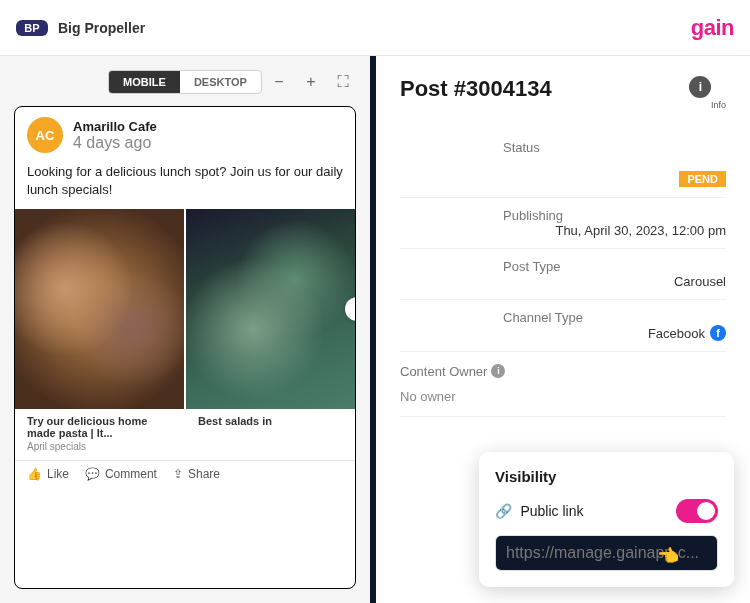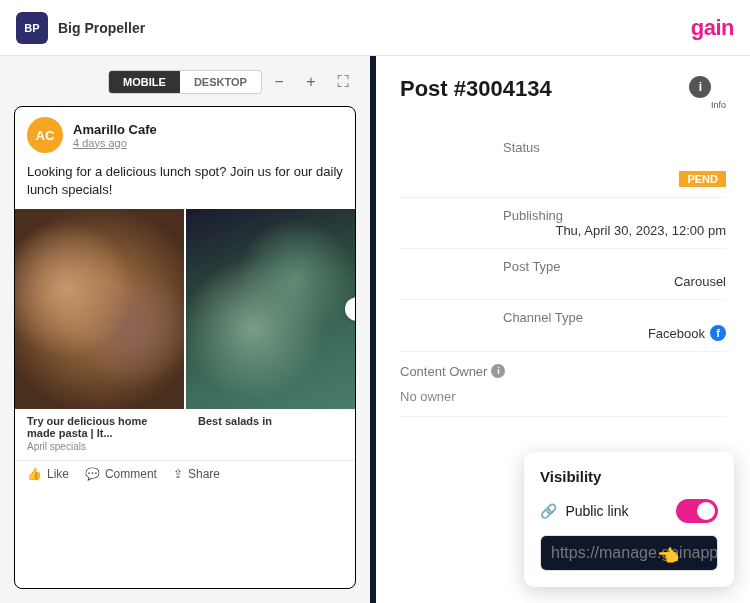--- a/index.html
+++ b/index.html
@@ -22,21 +22,21 @@
       border-bottom: 1px solid #e5e5e5;
       justify-content: space-between;
     }
     .topbar-left {
       display: flex;
       align-items: center;
       gap: 10px;
     }
     .brand-icon {
       width: 32px;
-      height: 32px;
+      height: 16px;
       background: #2d2d6b;
       border-radius: 6px;
       display: flex;
       align-items: center;
       justify-content: center;
       color: #fff;
       font-size: 11px;
       font-weight: bold;
     }
     .brand-name {
@@ -144,23 +144,22 @@
     }
     .post-meta {
       flex: 1;
     }
     .cafe-name {
       font-size: 13px;
       font-weight: 700;
       color: #1c1c1c;
     }
     .post-time {
-      font-size: 11px;
+      font-size: 16px;
       color: #888;
-      text-decoration: underline;
     }
     .post-text {
       font-size: 13px;
       color: #1c1c1c;
       padding: 0 12px 10px;
       line-height: 1.4;
     }
 
     
     .image-gallery {
@@ -350,21 +349,21 @@
       font-size: 13px;
       color: #888;
       padding: 4px 0 8px;
     }
 
     
     .visibility-popup {
       position: absolute;
       bottom: 16px;
       right: 16px;
-      width: 210px;
+      width: 255px;
       background: #fff;
       border-radius: 10px;
       box-shadow: 0 4px 20px rgba(0,0,0,0.18);
       padding: 16px;
       z-index: 100;
     }
     .visibility-title {
       font-size: 15px;
       font-weight: 700;
       color: #1a1a1a;

